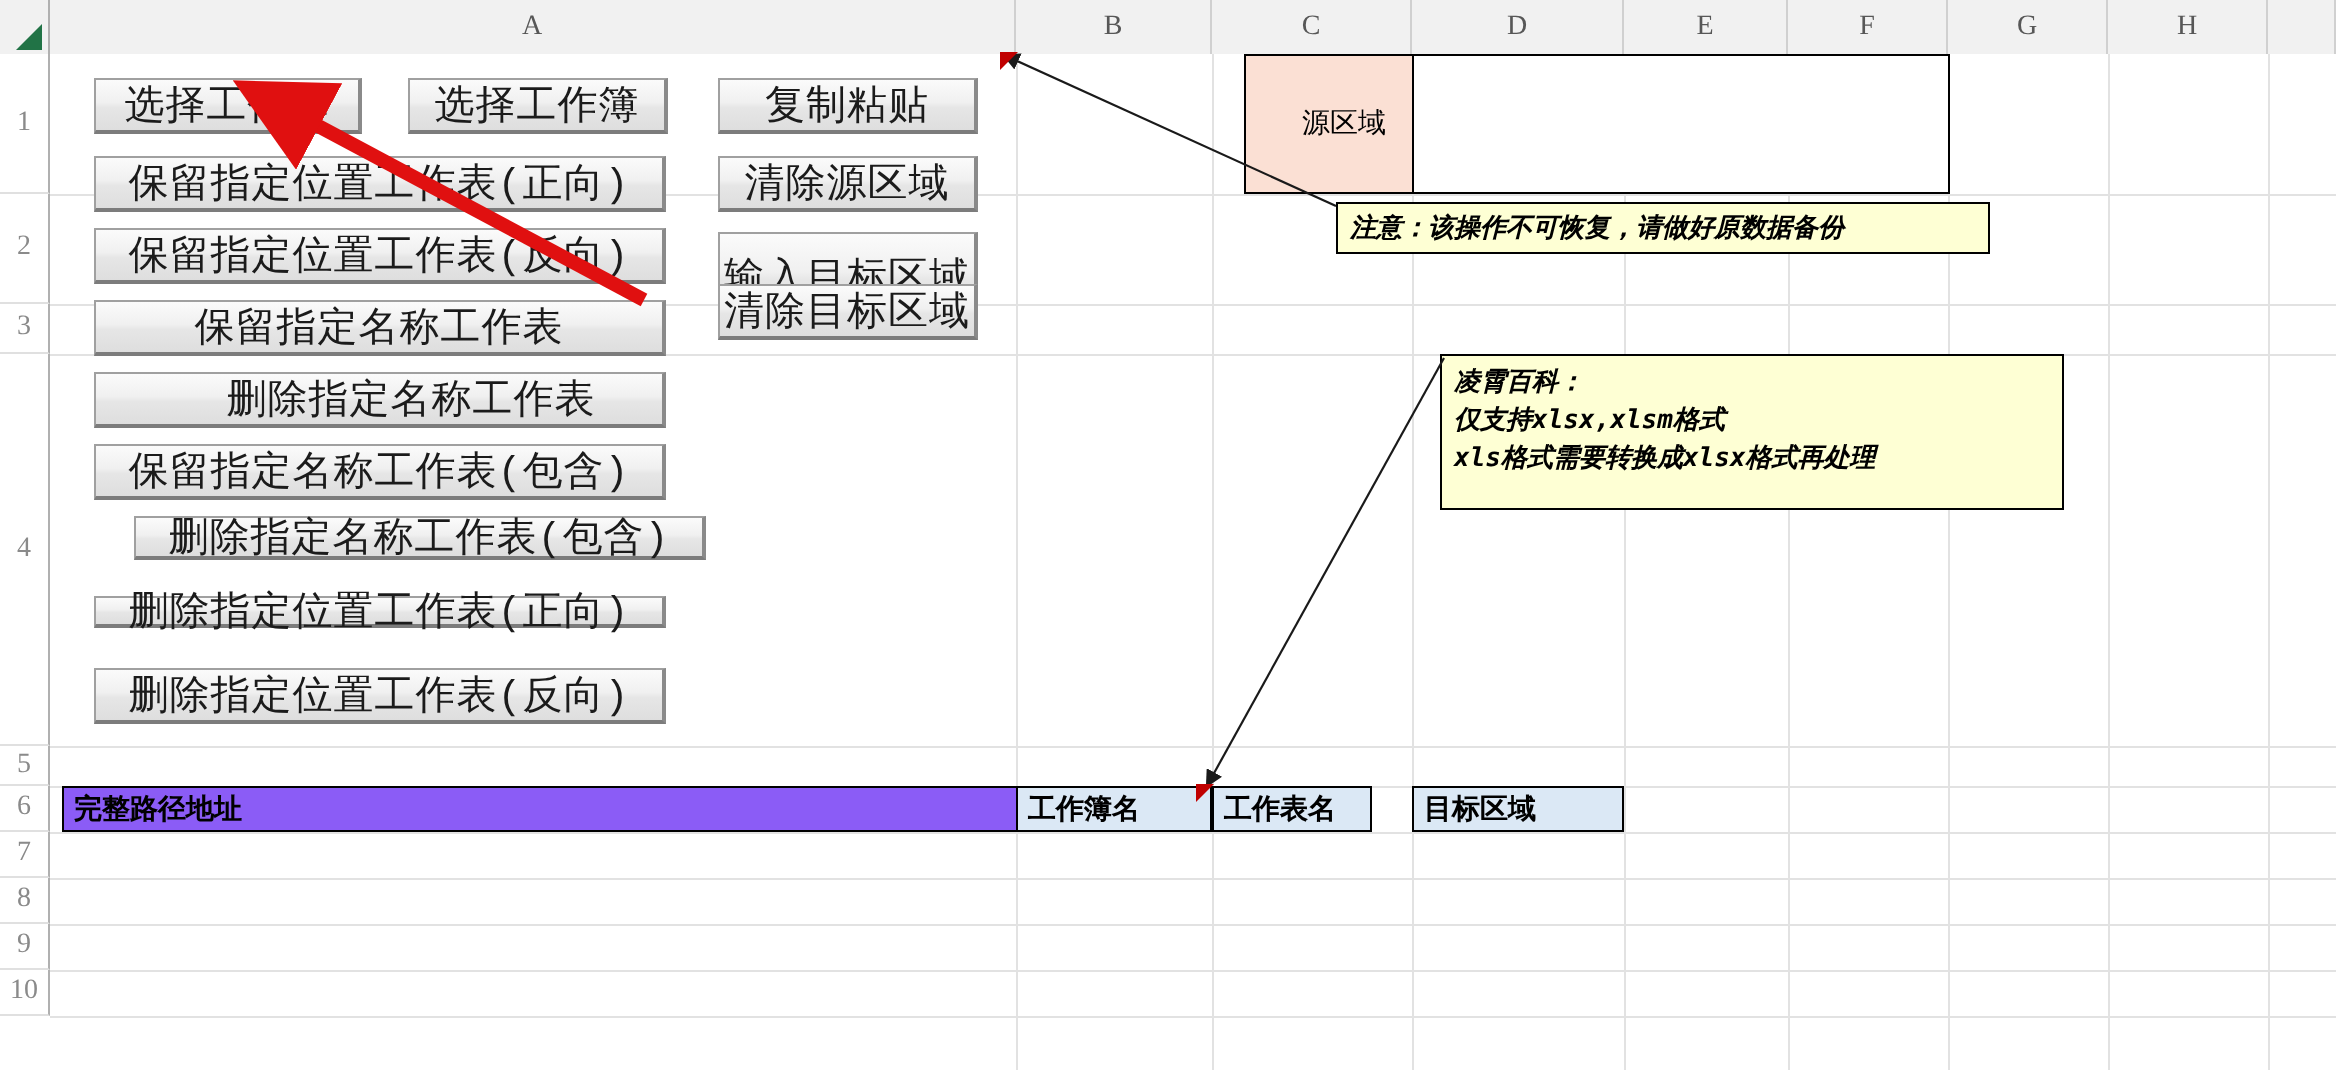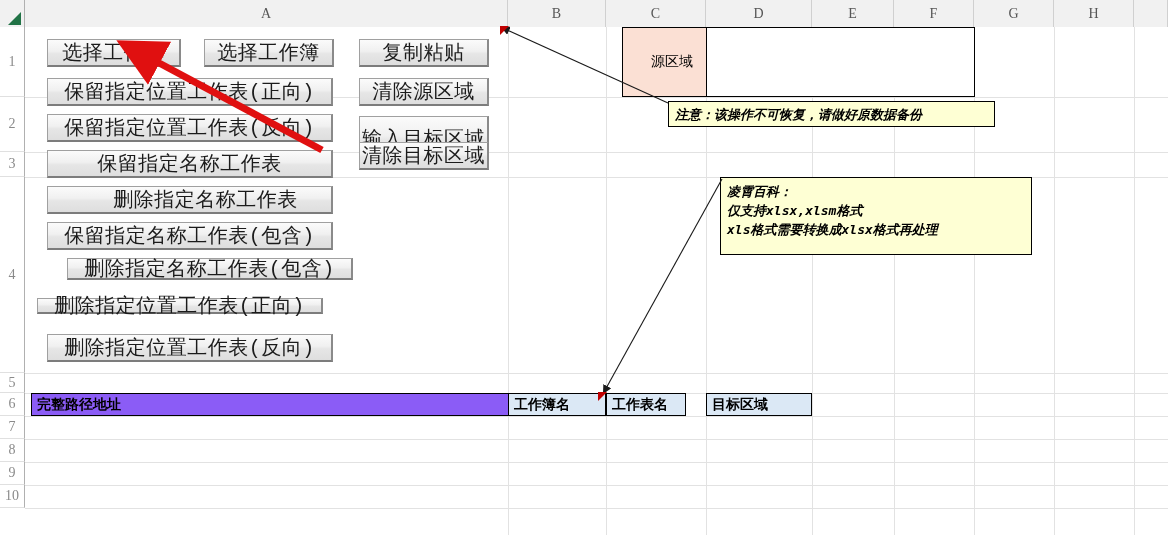--- a/index.html
+++ b/index.html
@@ -178,21 +178,21 @@
     </div>
 
   <div id="buttons">
       <div class="btn" style="left: 47px; top: 39px; width: 134px; height: 28px;">选择工作簿</div>
       <div class="btn" style="left: 47px; top: 78px; width: 286px; height: 28px;">保留指定位置工作表(正向)</div>
       <div class="btn" style="left: 47px; top: 114px; width: 286px; height: 28px;">保留指定位置工作表(反向)</div>
       <div class="btn" style="left: 47px; top: 150px; width: 286px; height: 28px;">保留指定名称工作表</div>
       <div class="btn" style="left: 47px; top: 186px; width: 286px; height: 28px; padding-left: 32px;">删除指定名称工作表</div>
       <div class="btn" style="left: 47px; top: 222px; width: 286px; height: 28px;">保留指定名称工作表(包含)</div>
       <div class="btn" style="left: 47px; top: 258px; width: 286px; height: 22px; margin-left: 20px;">删除指定名称工作表(包含)</div>
-      <div class="btn" style="left: 37px; top: 298px; width: 286px; height: 16px;">删除指定位置工作表(正向)</div>
+      <div class="btn" style="left: 47px; top: 298px; width: 286px; height: 16px;">删除指定位置工作表(正向)</div>
       <div class="btn" style="left: 47px; top: 334px; width: 286px; height: 28px;">删除指定位置工作表(反向)</div>
       <div class="btn" style="left: 204px; top: 39px; width: 130px; height: 28px;">选择工作簿</div>
       <div class="btn" style="left: 359px; top: 39px; width: 130px; height: 28px;">复制粘贴</div>
       <div class="btn" style="left: 359px; top: 78px; width: 130px; height: 28px;">清除源区域</div>
       <div class="btn" style="left: 359px; top: 116px; width: 130px; height: 45px;">输入目标区域</div>
       <div class="btn" style="left: 359px; top: 142px; width: 130px; height: 28px;">清除目标区域</div>
     </div>
 
   <div id="notes">
       <div class="note note-inline" style="left: 668px; top: 101px; width: 327px; height: 26px; background: rgb(254, 255, 212);">注意：该操作不可恢复，请做好原数据备份</div>

